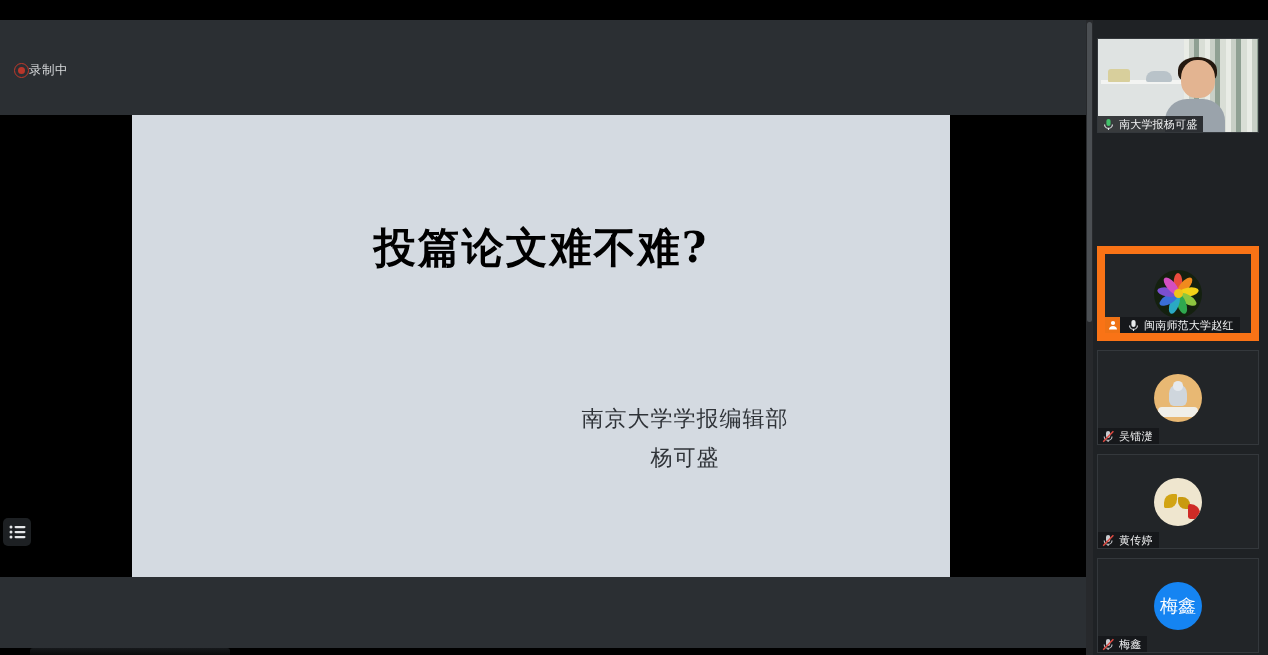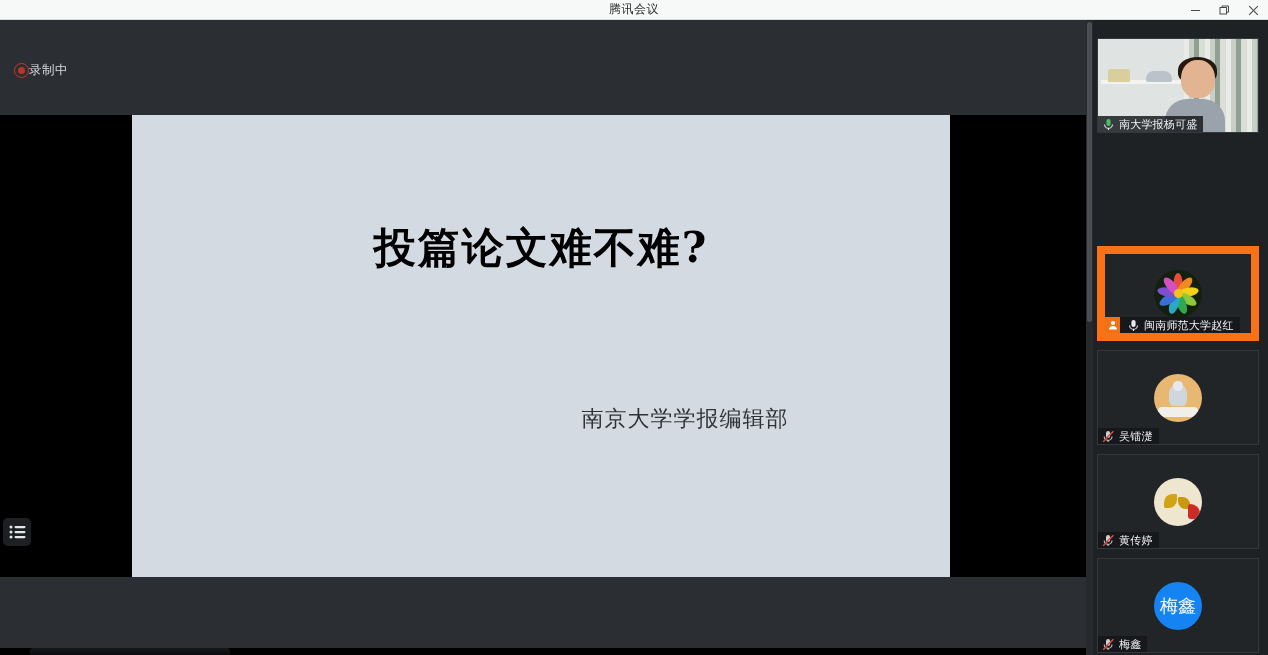--- a/index.html
+++ b/index.html
@@ -143,58 +143,37 @@
   .av-beige .tbl{position:absolute;left:8%;bottom:10%;width:84%;height:20%;background:#f0efe9;border-radius:4px;}
   .av-gold .leaf{position:absolute;left:20%;top:34%;width:28%;height:30%;background:#d2a414;border-radius:60% 10% 60% 10%;}
   .av-gold .leaf2{position:absolute;left:50%;top:40%;width:26%;height:26%;background:#c99a10;border-radius:10% 60% 10% 60%;}
   .av-gold .chip{position:absolute;right:4%;bottom:14%;width:26%;height:30%;background:#cf2b26;border-radius:3px 12px 3px 3px;}
 </style>
 </head>
 <body>
 
 <div class="app">
 
-  <div class="titlebar">
-    <div class="titlebar-title">腾讯会议</div>
-    <div class="winctrls">
-      <div class="winbtn">
-        <svg width="11" height="11" viewBox="0 0 11 11">
-          <line x1="1" y1="5.5" x2="10" y2="5.5" stroke="#4a4a4a" stroke-width="1"></line>
-        </svg>
-      </div>
-      <div class="winbtn">
-        <svg width="11" height="11" viewBox="0 0 11 11">
-          <rect x="1" y="2.5" width="6.5" height="6.5" fill="none" stroke="#4a4a4a" stroke-width="1"></rect>
-          <polyline points="3,2.5 3,1 9.5,1 9.5,7.2 8,7.2" fill="none" stroke="#4a4a4a" stroke-width="1"></polyline>
-        </svg>
-      </div>
-      <div class="winbtn close">
-        <svg width="11" height="11" viewBox="0 0 11 11">
-          <line x1="1.2" y1="1.2" x2="9.8" y2="9.8" stroke="#4a4a4a" stroke-width="1.1"></line>
-          <line x1="9.8" y1="1.2" x2="1.2" y2="9.8" stroke="#4a4a4a" stroke-width="1.1"></line>
-        </svg>
-      </div>
-    </div>
-  </div>
 
   <div class="stage">
     <div class="stage-topbar"></div>
     <div class="stage-bottombar"></div>
 
     <div class="recording">
       <span class="rec-dot">
           <i></i>
         </span>
       <span class="rec-label">录制中</span>
     </div>
 
     <div class="slide">
       <div class="slide-title">投篇论文难不难?</div>
       <div class="slide-sub">
         <div>南京大学学报编辑部</div>
+        <div>杨可盛</div>
       </div>
     </div>
 
     <div class="listbtn">
       <svg width="17" height="14" viewBox="0 0 17 14">
         <circle cx="2" cy="2" r="1.5" fill="#e6e8ea"></circle>
         <circle cx="2" cy="7" r="1.5" fill="#e6e8ea"></circle>
         <circle cx="2" cy="12" r="1.5" fill="#e6e8ea"></circle>
         <rect x="5.5" y="1" width="11" height="2.2" rx="1.1" fill="#e6e8ea"></rect>
         <rect x="5.5" y="6" width="11" height="2.2" rx="1.1" fill="#e6e8ea"></rect>

